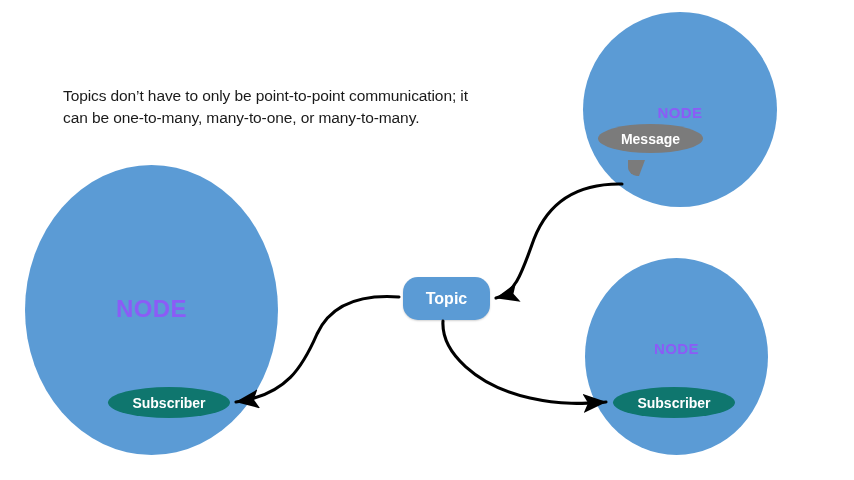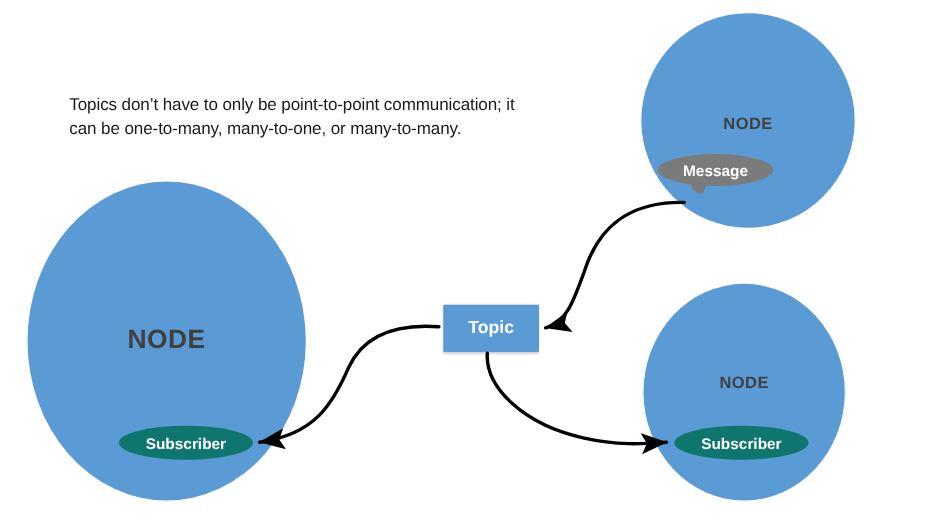--- a/index.html
+++ b/index.html
@@ -26,21 +26,21 @@
     letter-spacing: -0.1px;
     margin-top: 27px;
   }
   .node-circle {
     position: absolute;
     border-radius: 50%;
     background: #5B9BD5;
   }
   .node-label {
     position: absolute;
-    color: #404040;
+    color: #8b5cf6;
     font-weight: bold;
     text-align: center;
     white-space: nowrap;
     letter-spacing: 0.4px;
   }
   .node-label.big { font-size: 24px; }
   .node-label.small { font-size: 15px; }
   .pill {
     position: absolute;
     border-radius: 50%;
@@ -64,21 +64,21 @@
     border-bottom: 0;
     border-radius: 0 0 0 60%;
   }
   #topic-box {
     position: absolute;
     left: 403px;
     top: 277px;
     width: 87px;
     height: 43px;
     background: #5B9BD5;
-    border-radius: 1px;
+    border-radius: 15px;
     display: flex;
     align-items: center;
     justify-content: center;
     color: #ffffff;
     font-weight: bold;
     font-size: 16px;
     box-shadow: 0 1px 2px rgba(0,0,0,0.18);
     text-align: right;
   }
   #arrows {
@@ -96,21 +96,21 @@
 
   <div id="caption">Topics don’t have to only be point-to-point communication; it can be one-to-many, many-to-one, or many-to-many.</div>
 
   <div class="node-circle" style="left:25px; top:165px; width:253px; height:290px;"></div>
   <div class="node-label big" style="left:25px; top:295px; width:253px;">NODE</div>
   <div class="pill subscriber" style="left:108px; top:387px; width:122px; height:31px;">Subscriber</div>
 
   <div class="node-circle" style="left:583px; top:12px; width:194px; height:195px;"></div>
   <div class="node-label small" style="left:583px; top:104px; width:194px;">NODE</div>
   <div class="msg-tail" style="left:628px; top:160px;"></div>
-  <div class="pill message" style="left:598px; top:140px; width:105px; height:29px;">Message</div>
+  <div class="pill message" style="left:598px; top:124px; width:105px; height:29px;">Message</div>
 
   <div class="node-circle" style="left:585px; top:258px; width:183px; height:197px;"></div>
   <div class="node-label small" style="left:585px; top:340px; width:183px;">NODE</div>
   <div class="pill subscriber" style="left:613px; top:387px; width:122px; height:31px;">Subscriber</div>
 
   <div id="topic-box">Topic</div>
 
   <svg id="arrows" viewBox="0 0 854 480">
     <defs>
       <marker id="ah" markerWidth="9" markerHeight="9" refX="7.4" refY="3.1" orient="auto" markerUnits="strokeWidth">

